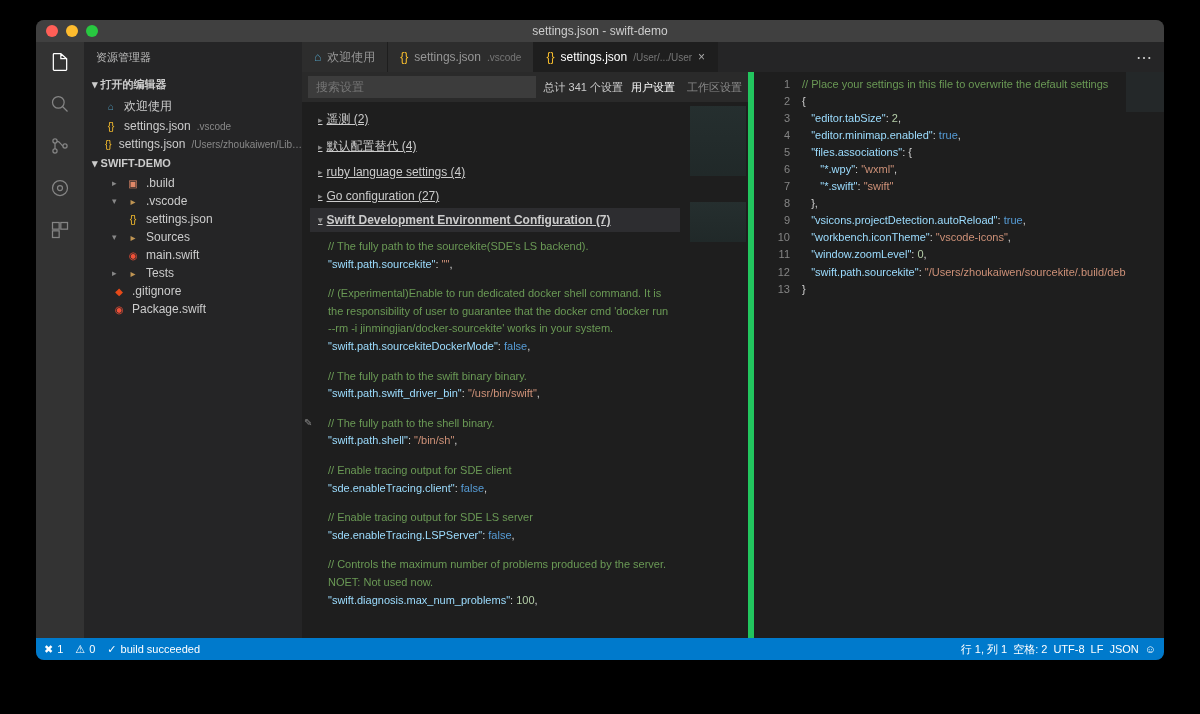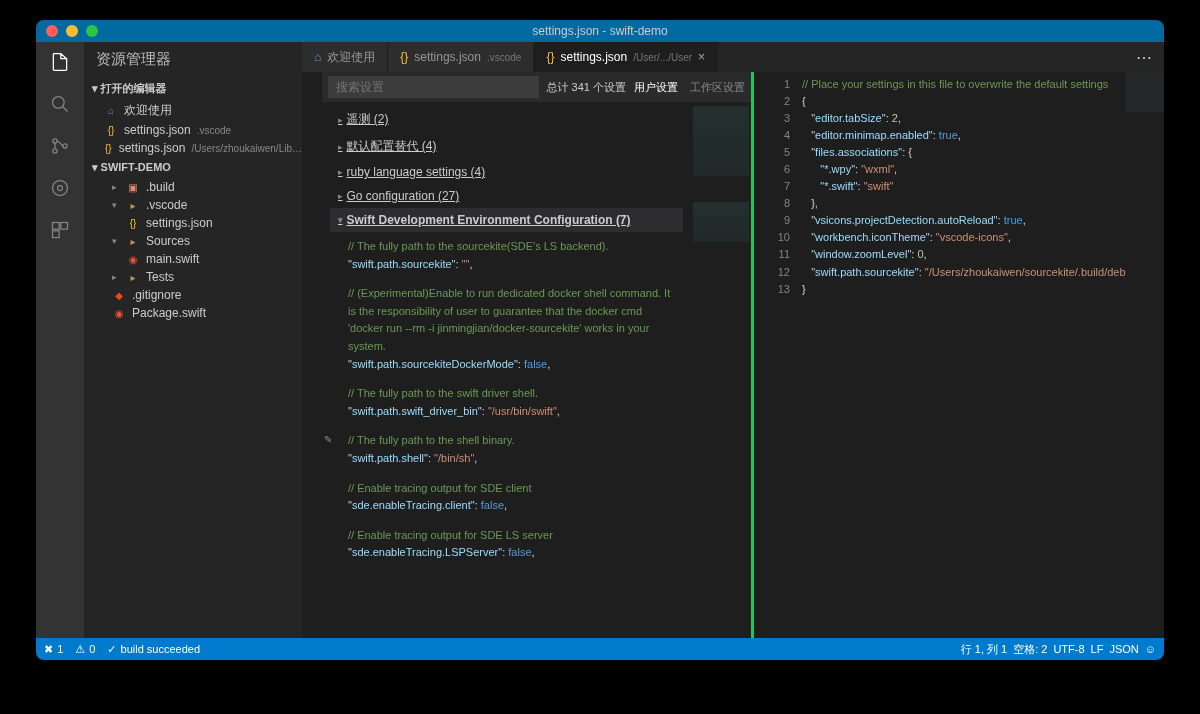--- a/index.html
+++ b/index.html
@@ -1,30 +1,30 @@
 <!DOCTYPE html>
 <html><head>
 <meta charset="utf-8">
 <style>
 * { margin: 0; padding: 0; box-sizing: border-box; font-family: -apple-system, "Segoe UI", sans-serif; }
 body { background: #000; width: 1200px; height: 714px; overflow: hidden; position: relative; }
 .window { position: absolute; left: 36px; top: 20px; width: 1128px; height: 640px; background: #1e1e1e; border-radius: 8px; overflow: hidden; display: flex; flex-direction: column; box-shadow: 0 10px 40px rgba(0,0,0,0.6); }
-.titlebar { height: 22px; background: #0369a1; display: flex; align-items: center; justify-content: center; position: relative; }
+.titlebar { height: 22px; background: #404040; display: flex; align-items: center; justify-content: center; position: relative; }
 .traffic { position: absolute; left: 10px; display: flex; gap: 8px; }
 .traffic span { width: 12px; height: 12px; border-radius: 50%; }
 .tl-close { background: #ff5f57; }
 .tl-min { background: #febc2e; }
 .tl-max { background: #28c840; }
 .titlebar-text { font-size: 12px; color: #ccc; }
 .body { flex: 1; display: flex; overflow: hidden; }
 .activitybar { width: 48px; background: #333; display: flex; flex-direction: column; align-items: center; padding-top: 8px; gap: 18px; }
 .activitybar .icon { width: 24px; height: 24px; color: #858585; display: flex; align-items: center; justify-content: center; cursor: pointer; }
 .activitybar .icon.active { color: #fff; }
 .sidebar { width: 218px; background: #252526; color: #ccc; font-size: 12px; display: flex; flex-direction: column; overflow: hidden; }
-.sidebar-header { padding: 8px 12px; font-size: 15px; color: #bbb; }
+.sidebar-header { padding: 8px 12px; font-size: 11px; color: #bbb; }
 .section-hd { padding: 4px 8px; font-size: 11px; font-weight: bold; color: #ccc; cursor: pointer; }
 .tree { font-size: 12px; }
 .tree-item { display: flex; align-items: center; padding: 2px 0 2px 20px; gap: 6px; cursor: pointer; color: #ccc; white-space: nowrap; overflow: hidden; }
 .tree-item.d1 { padding-left: 28px; }
 .tree-item.d2 { padding-left: 42px; }
 .tree-item .fi { width: 14px; height: 14px; display: inline-flex; align-items: center; justify-content: center; font-size: 10px; }
 .tree-item .dim { color: #888; font-size: 10px; }
 .fi-vs { color: #519aba; }
 .fi-json { color: #fbc02d; }
 .fi-build { color: #e08868; }
@@ -33,21 +33,21 @@
 .fi-git { color: #e64a19; }
 .main { flex: 1; display: flex; flex-direction: column; overflow: hidden; }
 .tabs { height: 30px; background: #252526; display: flex; align-items: stretch; }
 .tab { display: flex; align-items: center; gap: 6px; padding: 0 12px; font-size: 12px; color: #969696; background: #2d2d2d; border-right: 1px solid #1e1e1e; cursor: pointer; }
 .tab.active { background: #1e1e1e; color: #fff; }
 .tab .dim { color: #777; font-size: 10px; }
 .tab .close { color: #aaa; font-size: 12px; }
 .tabs-right { margin-left: auto; padding: 0 10px; display: flex; align-items: center; color: #ccc; }
 .dots { letter-spacing: 2px; }
 .content { flex: 1; display: flex; overflow: hidden; }
-.settings-left { flex: 1; display: flex; flex-direction: column; background: #1e1e1e; overflow: hidden; border-right: 3px solid #22c55e; min-width: 0; margin-left: 20px; }
+.settings-left { flex: 1; display: flex; flex-direction: column; background: #1e1e1e; overflow: hidden; border-right: 6px solid #22c55e; min-width: 0; }
 .search-row { display: flex; align-items: center; background: #2a2a2a; padding: 4px 6px; gap: 8px; }
 .search-input { flex: 1; background: #3c3c3c; border: none; color: #ccc; padding: 4px 8px; font-size: 12px; outline: none; }
 .search-meta { font-size: 11px; color: #ccc; white-space: nowrap; }
 .scope-tabs { display: flex; gap: 12px; font-size: 11px; }
 .scope-tabs span { color: #888; cursor: pointer; }
 .scope-tabs span.active { color: #fff; }
 .settings-body { flex: 1; display: flex; overflow: hidden; }
 .settings-list { flex: 1; overflow-y: auto; font-size: 12px; padding: 4px 8px 20px 8px; }
 .setting-grp { padding: 5px 8px; color: #ccc; cursor: pointer; display: flex; align-items: center; gap: 4px; text-decoration: underline; }
 .setting-grp.expanded { background: #2d2d30; font-weight: bold; }
@@ -215,24 +215,25 @@
           </div>
           <div class="settings-body">
             <div class="settings-list" id="settings-list">
                 <div class="setting-grp">遥测 (2)</div>
                 <div class="setting-grp">默认配置替代 (4)</div>
                 <div class="setting-grp">ruby language settings (4)</div>
                 <div class="setting-grp">Go configuration (27)</div>
                 <div class="setting-grp expanded">Swift Development Environment Configuration (7)</div>
                 <div class="setting-content"><span class="cm">// The fully path to the sourcekite(SDE's LS backend).</span><br><span class="key">"swift.path.sourcekite"</span><span class="punct">: </span><span class="str">""</span><span class="punct">,</span></div>
                 <div class="setting-content"><span class="cm">// (Experimental)Enable to run dedicated docker shell command. It is the responsibility of user to guarantee that the docker cmd 'docker run --rm -i jinmingjian/docker-sourcekite' works in your system.</span><br><span class="key">"swift.path.sourcekiteDockerMode"</span><span class="punct">: </span><span class="bool">false</span><span class="punct">,</span></div>
-                <div class="setting-content"><span class="cm">// The fully path to the swift driver shell.</span><br><span class="key">"swift.path.swift_driver_bin"</span><span class="punct">: </span><span class="str">"/usr/bin/swift"</span><span class="punct">,</span></div>
+                <div class="setting-content"><span class="cm">// The fully path to the swift binary binary.</span><br><span class="key">"swift.path.swift_driver_bin"</span><span class="punct">: </span><span class="str">"/usr/bin/swift"</span><span class="punct">,</span></div>
                 <div class="setting-content"><span class="pencil">✎</span><span class="cm">// The fully path to the shell binary.</span><br><span class="key">"swift.path.shell"</span><span class="punct">: </span><span class="str">"/bin/sh"</span><span class="punct">,</span></div>
                 <div class="setting-content"><span class="cm">// Enable tracing output for SDE client</span><br><span class="key">"sde.enableTracing.client"</span><span class="punct">: </span><span class="bool">false</span><span class="punct">,</span></div>
                 <div class="setting-content"><span class="cm">// Enable tracing output for SDE LS server</span><br><span class="key">"sde.enableTracing.LSPServer"</span><span class="punct">: </span><span class="bool">false</span><span class="punct">,</span></div>
+                <div class="setting-content"><span class="cm">// Controls the maximum number of problems produced by the server. NOET: Not used now.</span><br><span class="key">"swift.diagnosis.max_num_problems"</span><span class="punct">: </span><span class="num">100</span><span class="punct">,</span></div>
               </div>
             <div class="minimap-col">
               <div class="mm-block" style="height:70px"></div>
               <div class="mm-block" style="height:40px;margin-top:26px"></div>
             </div>
           </div>
         </div>
 
         <div class="settings-right">
           <div class="gutter" id="gutter">1<br>2<br>3<br>4<br>5<br>6<br>7<br>8<br>9<br>10<br>11<br>12<br>13<br></div>

